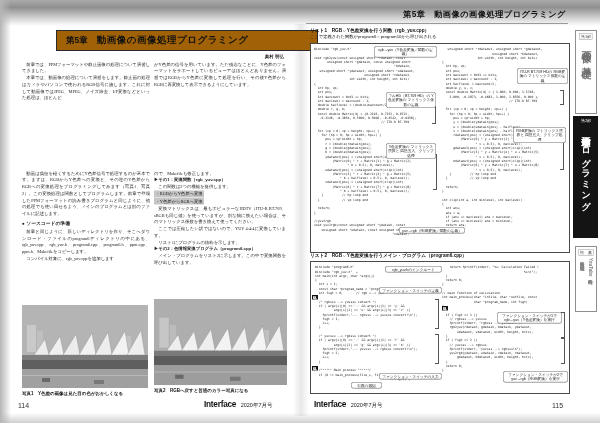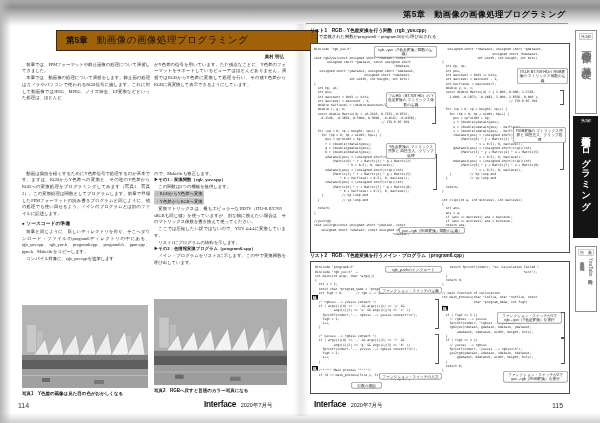--- a/index.html
+++ b/index.html
@@ -9,21 +9,21 @@
   
   #scanTop{left:0;top:0;width:600px;height:26px;background:linear-gradient(180deg,#ababab 0%,#8f8f8f 28%,#d6d6d6 72%,#ffffff 100%);}
   #scanBottom{left:0;top:413px;width:600px;height:10px;background:linear-gradient(180deg,#ffffff 0%,#cfcfcf 100%);}
   #scanLeft{left:0;top:0;width:11px;height:423px;background:linear-gradient(90deg,#b5b5b5 0%,rgba(255,255,255,0) 100%);}
   #fold{left:293px;top:24px;width:16px;height:392px;background:linear-gradient(90deg,rgba(0,0,0,0) 0%,rgba(0,0,0,0.09) 50%,rgba(0,0,0,0) 100%);}
   
   .t{transform:scale(.5);transform-origin:0 0;}
   
   #chapterBox{left:22px;top:30px;width:262px;height:21px;border:1.2px solid #2b2b2b;background:#a16207;display:flex;align-items:center;gap:9px;padding:0 9px;box-sizing:border-box;margin-left:34px;}
   .chapter-no{font-weight:bold;font-size:8.5px;color:#111;white-space:nowrap;}
-  .chapter-title{font-weight:normal;font-size:9.5px;color:#111;letter-spacing:.5px;white-space:nowrap;}
+  .chapter-title{font-weight:bold;font-size:9.5px;color:#111;letter-spacing:.5px;white-space:nowrap;}
   #author{left:180px;top:53px;width:104px;}
   #author .t{width:208px;font-size:9px;font-weight:bold;text-align:right;color:#222;}
   .txtcol .t{font-size:8.7px;line-height:1.55;text-align:justify;color:#1d1d1d;font-family:"Liberation Serif","DejaVu Serif",serif;}
   #introc1{left:22px;top:61px;width:128px;height:54px;}
   #introc1 .t{width:256px;}
   #introc2{left:154px;top:61px;width:132px;height:54px;}
   #introc2 .t{width:264px;}
   .txtcol p{margin:0;}
   .txtcol p.ind{text-indent:1em;}
   #banner{left:20px;top:117px;width:268px;height:47px;background:#1d1712;clip-path:polygon(0 13px,13px 0,100% 0,100% 100%,0 100%);display:flex;align-items:center;color:#fff;}

